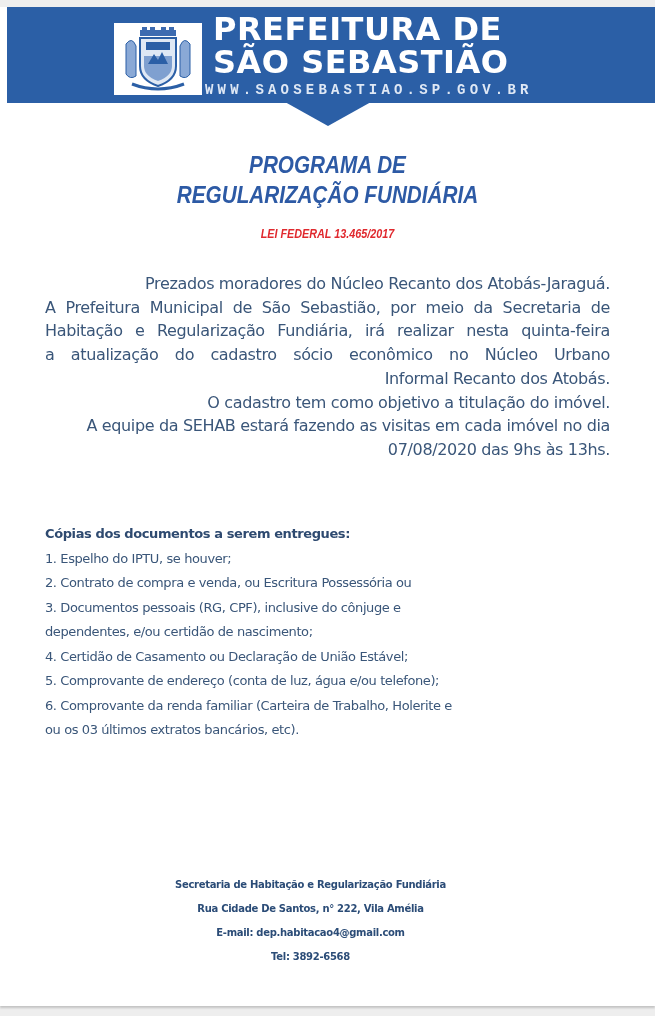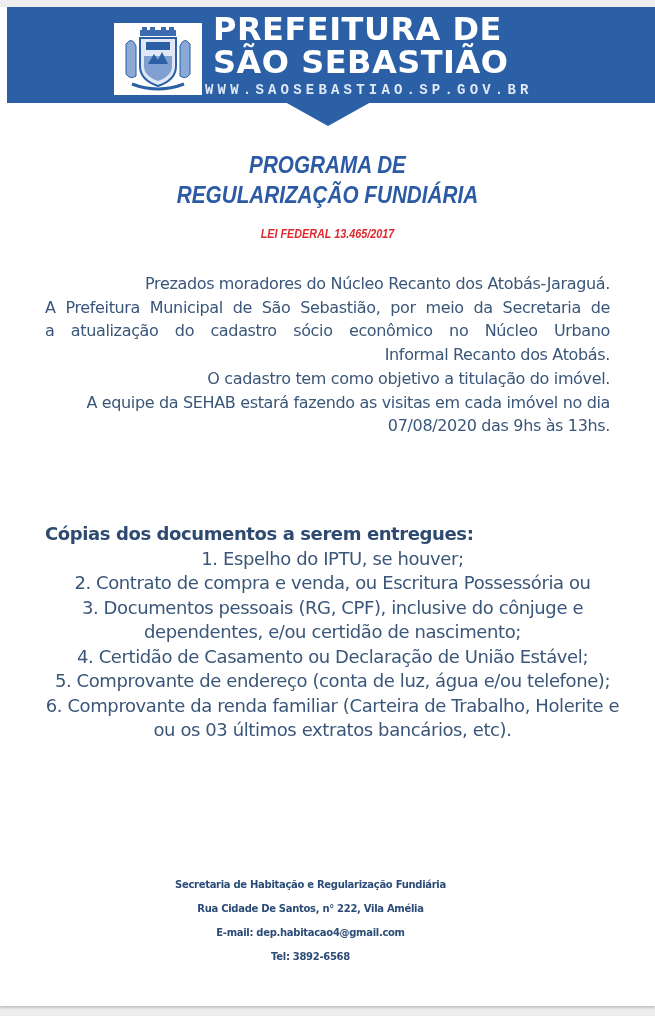--- a/index.html
+++ b/index.html
@@ -122,31 +122,31 @@
     .body-text p { margin: 0; text-align: right; }
     .body-text .just { text-align: justify; text-align-last: justify; }
 
     .docs {
       position: absolute;
       left: 45px;
       width: 575px;
       top: 515px;
       color: #3a5679;
       font-family: "DejaVu Sans", sans-serif;
-      font-size: 18px;
+      font-size: 13px;
       line-height: 24.5px;
       letter-spacing: -0.4px;
     }
     .docs .docs-title {
       font-weight: bold;
       color: #2e4a70;
       margin: 0;
     }
     .docs ol { margin: 0; padding: 0; list-style: none; }
-    .docs li { margin: 0; text-align: center; }
+    .docs li { margin: 0; }
 
     .footer {
       position: absolute;
       left: 0;
       width: 621px;
       top: 866px;
       text-align: center;
       color: #2b4c77;
       font-family: "DejaVu Sans", sans-serif;
       font-weight: bold;
@@ -189,20 +189,21 @@
 
   <div class="prog-title">
     <span>PROGRAMA DE</span>
     <span>REGULARIZAÇÃO FUNDIÁRIA</span>
   </div>
   <div class="law">LEI FEDERAL 13.465/2017</div>
 
   <div class="body-text">
     <p>Prezados moradores do Núcleo Recanto dos Atobás-Jaraguá.</p>
     <p class="just">A Prefeitura Municipal de São Sebastião, por meio da Secretaria de</p>
+    <p class="just">Habitação e Regularização Fundiária, irá realizar nesta quinta-feira</p>
     <p class="just">a atualização do cadastro sócio econômico no Núcleo Urbano</p>
     <p>Informal Recanto dos Atobás.</p>
     <p>O cadastro tem como objetivo a titulação do imóvel.</p>
     <p>A equipe da SEHAB estará fazendo as visitas em cada imóvel no dia</p>
     <p>07/08/2020 das 9hs às 13hs.</p>
   </div>
 
   <div class="docs">
     <p class="docs-title">Cópias dos documentos a serem entregues:</p>
     <ol>

